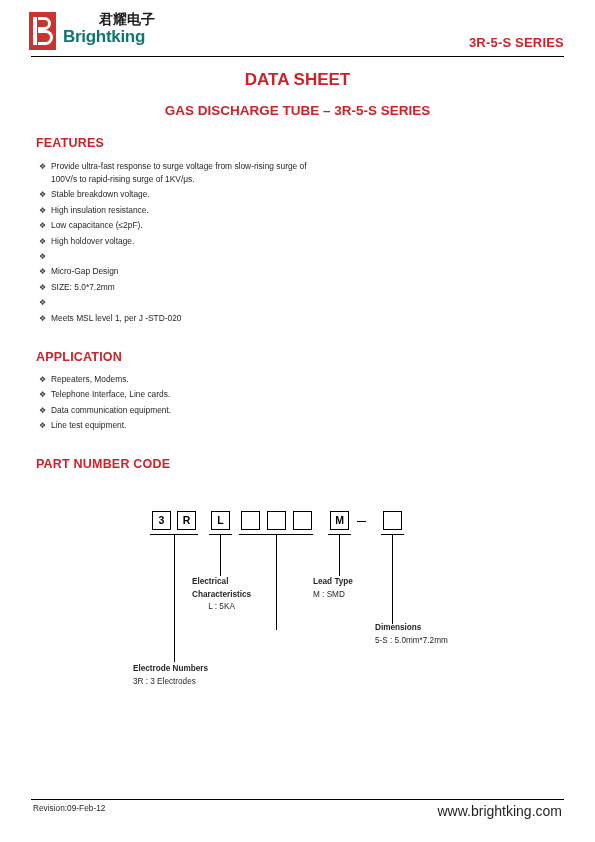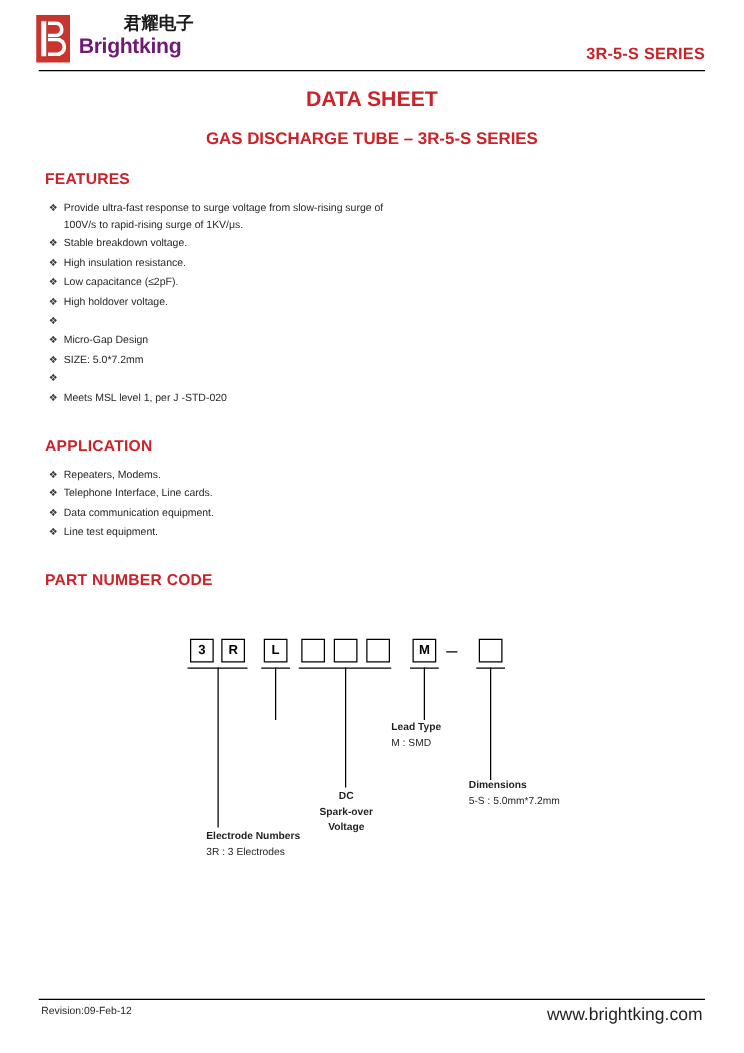--- a/index.html
+++ b/index.html
@@ -84,21 +84,21 @@
     font-weight: bold;
     letter-spacing: 0px;
     color: #1a1a1a;
     font-family: "DejaVu Sans", sans-serif;
     margin-bottom: 2px;
     margin-left: 36px;
   }
   .logo-en {
     font-size: 17px;
     font-weight: bold;
-    color: #701a75;
+    color: #0f766e;
     letter-spacing: -0.3px;
   }
   .series-tag {
     position: absolute;
     right: 31px;
     top: 35px;
     font-size: 13px;
     font-weight: bold;
     color: #cc2229;
     letter-spacing: 0.2px;
@@ -364,31 +364,31 @@
 
     <div class="hline" style="left:239px; top:37px; width:74px;"></div>
     <div class="vline" style="left:276px; top:37px; height:96px;"></div>
 
     <div class="hline" style="left:328px; top:37px; width:23px;"></div>
     <div class="vline" style="left:339px; top:37px; height:42px;"></div>
 
     <div class="hline" style="left:381px; top:37px; width:23px;"></div>
     <div class="vline" style="left:392px; top:37px; height:90px;"></div>
 
-    <div class="lbl" style="left:133px; top:166px;margin-left:32px;">
+    <div class="lbl" style="left:133px; top:166px;">
       <span class="t">Electrode Numbers</span>
       <span class="s">3R : 3 Electrodes</span>
     </div>
 
-
-    <div class="lbl center" style="left:232px; top:134px; width:90px;">
-      <span class="t">DC</span>
-      <span class="t">Spark-over</span>
-      <span class="t">Voltage</span>
+    <div class="lbl" style="left:192px; top:79px;">
+      <span class="t">Electrical</span>
+      <span class="t">Characteristics</span>
+      <span class="s" style="text-align:center;">L : 5KA</span>
     </div>
+
 
     <div class="lbl" style="left:313px; top:79px;">
       <span class="t">Lead Type</span>
       <span class="s">M : SMD</span>
     </div>
 
     <div class="lbl" style="left:375px; top:125px;">
       <span class="t">Dimensions</span>
       <span class="s">5-S : 5.0mm*7.2mm</span>
     </div>

